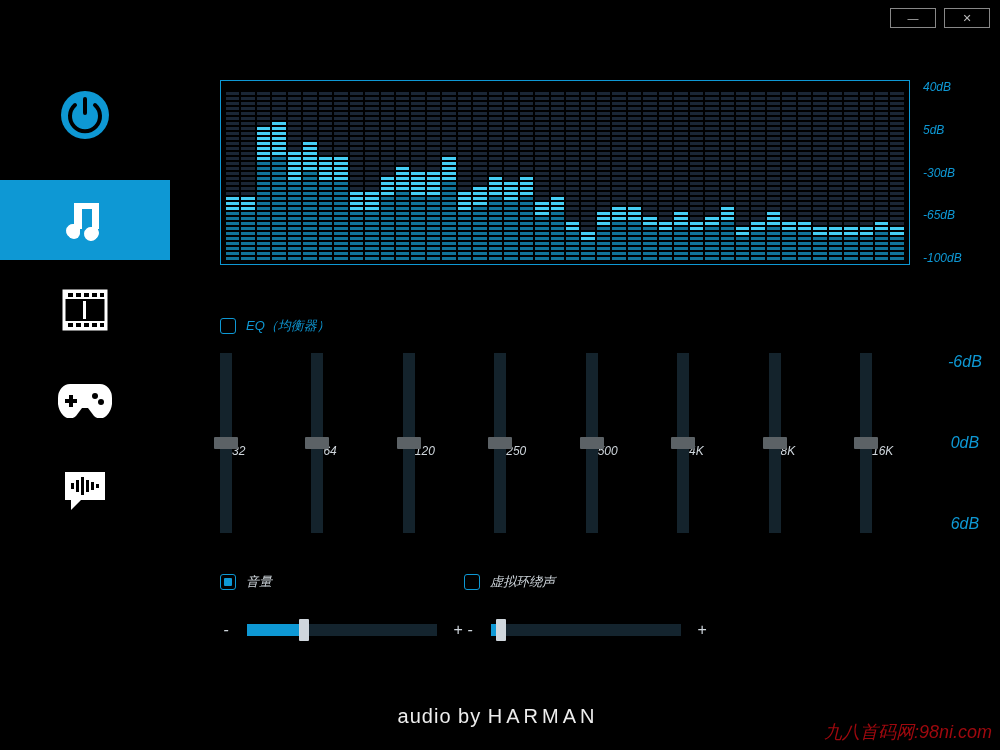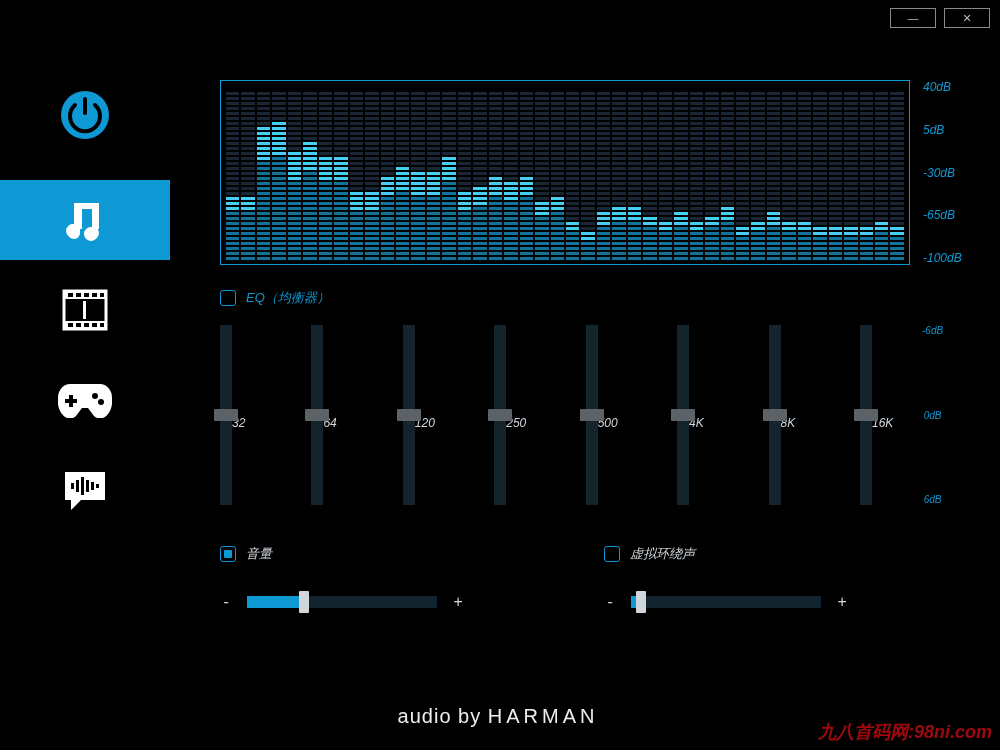--- a/index.html
+++ b/index.html
@@ -94,21 +94,21 @@
     top: 0;
     height: 185px;
     display: flex;
     flex-direction: column;
     justify-content: space-between;
     color: #0e98d4;
     font-size: 12px;
     padding-left: 8px;
   }
   
-  .eq-section { margin-top: 24px; position: relative; width: 700px; text-align: center; }
+  .eq-section { margin-top: 52px; position: relative; width: 700px; text-align: center; }
   .chk-row { display: flex; align-items: center; gap: 10px; font-size: 13px; color: #0e98d4; margin-bottom: 18px; }
   .chk {
     width: 16px;
     height: 16px;
     border: 1.5px solid #0e98d4;
     border-radius: 3px;
     display: flex;
     align-items: center;
     justify-content: center;
     cursor: pointer;
@@ -146,34 +146,33 @@
     background: #5c6266;
     position: absolute;
     left: -6px;
     top: 50%;
     transform: translateY(-50%);
     border-radius: 1px;
   }
   .eq-label { font-size: 12px; color: #cfd6dc; margin-top: 15px; }
   .eq-ticks {
     position: absolute;
-    left: 702px;
+    left: 728px;
     top: 0;
     height: 180px;
     display: flex;
     flex-direction: column;
     justify-content: space-between;
     color: #0e98d4;
-    font-size: 10px;
+    font-size: 16px;
   }
   
   .bottom-opts {
     margin-top: 40px;
     display: flex;
-    gap: 140px;
   }
   .opt-block { display: flex; flex-direction: column; gap: 12px; }
   .hslider-row { display: flex; align-items: center; gap: 15px; }
   .pm { color: #cfd6dc; font-size: 16px; width: 12px; text-align:center; }
   .hslider {
     width: 190px;
     height: 12px;
     background: #14242e;
     position: relative;
     cursor: pointer;
@@ -201,21 +200,21 @@
     font-size: 20px;
     color: #eee;
     letter-spacing: 1px;
   }
   .footer .harman { font-weight: 400; letter-spacing: 4px; font-family: Arial, sans-serif; }
   .watermark {
     position: absolute;
     right: 8px;
     bottom: 6px;
     font-size: 18px;
-    font-weight: bold;
+    font-weight: normal;
     font-style: italic;
     opacity: 0.8;
   }
   .watermark .a { color: #c60b12; }
 </style>
 </head>
 <body>
 
 <div class="titlebar">
   <div class="winbtn">—</div>

